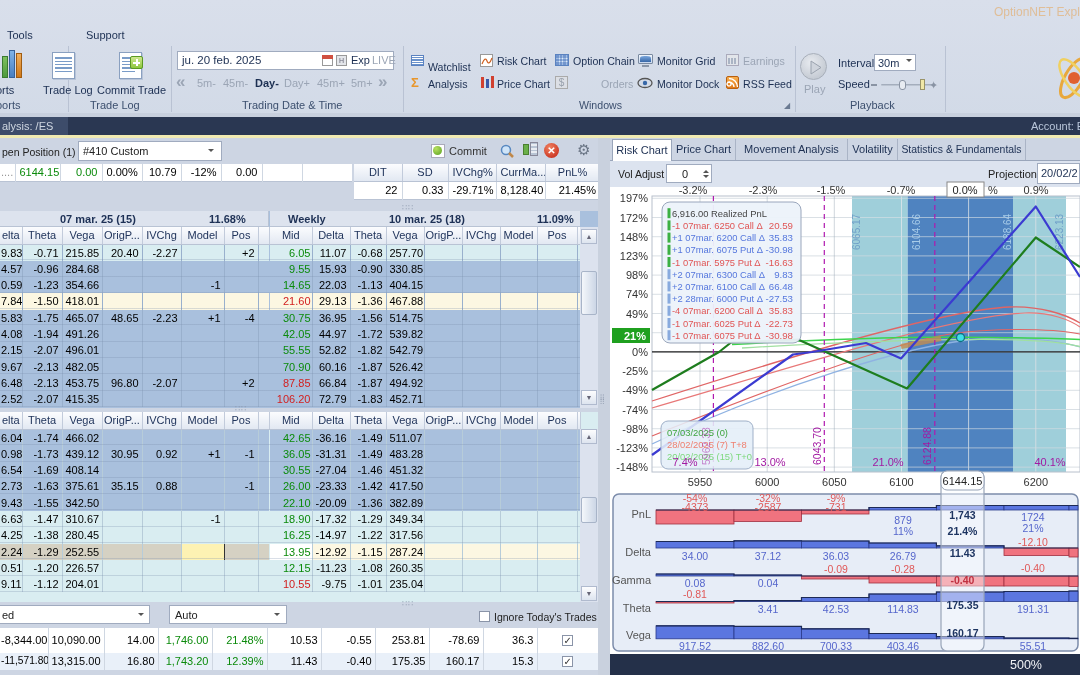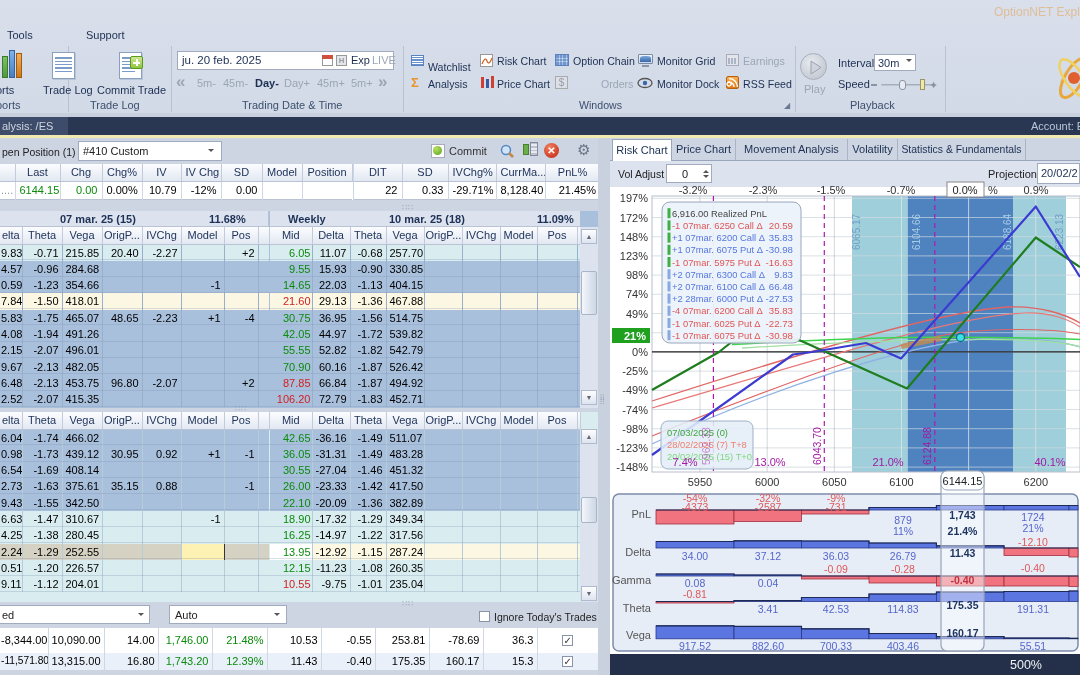--- a/index.html
+++ b/index.html
@@ -161,31 +161,20 @@
         <col style="width:45px">
         <col style="width:42px">
         <col style="width:40px">
         <col style="width:39px">
         <col style="width:40px">
         <col style="width:41px">
         <col style="width:40px">
         <col style="width:50px">
       </colgroup>
    <tbody>
-        <tr style="height:17.5px">
-          <td class="hdrcell"></td>
-          <td class="hdrcell c">Last</td>
-          <td class="hdrcell c">Chg</td>
-          <td class="hdrcell c">Chg%</td>
-          <td class="hdrcell c">IV</td>
-          <td class="hdrcell c">IV Chg</td>
-          <td class="hdrcell c">SD</td>
-          <td class="hdrcell c">Model</td>
-          <td class="hdrcell c">Position</td>
-        </tr>
    <tr style="height:17.5px">
           <td class="cell" style="color:#999;padding:0 1px;">....</td>
           <td class="cell r g">6144.15</td>
           <td class="cell r g">0.00</td>
           <td class="cell r">0.00%</td>
           <td class="cell r">10.79</td>
           <td class="cell r">-12%</td>
           <td class="cell r">0.00</td>
           <td class="cell r"></td>
           <td class="r"></td>

